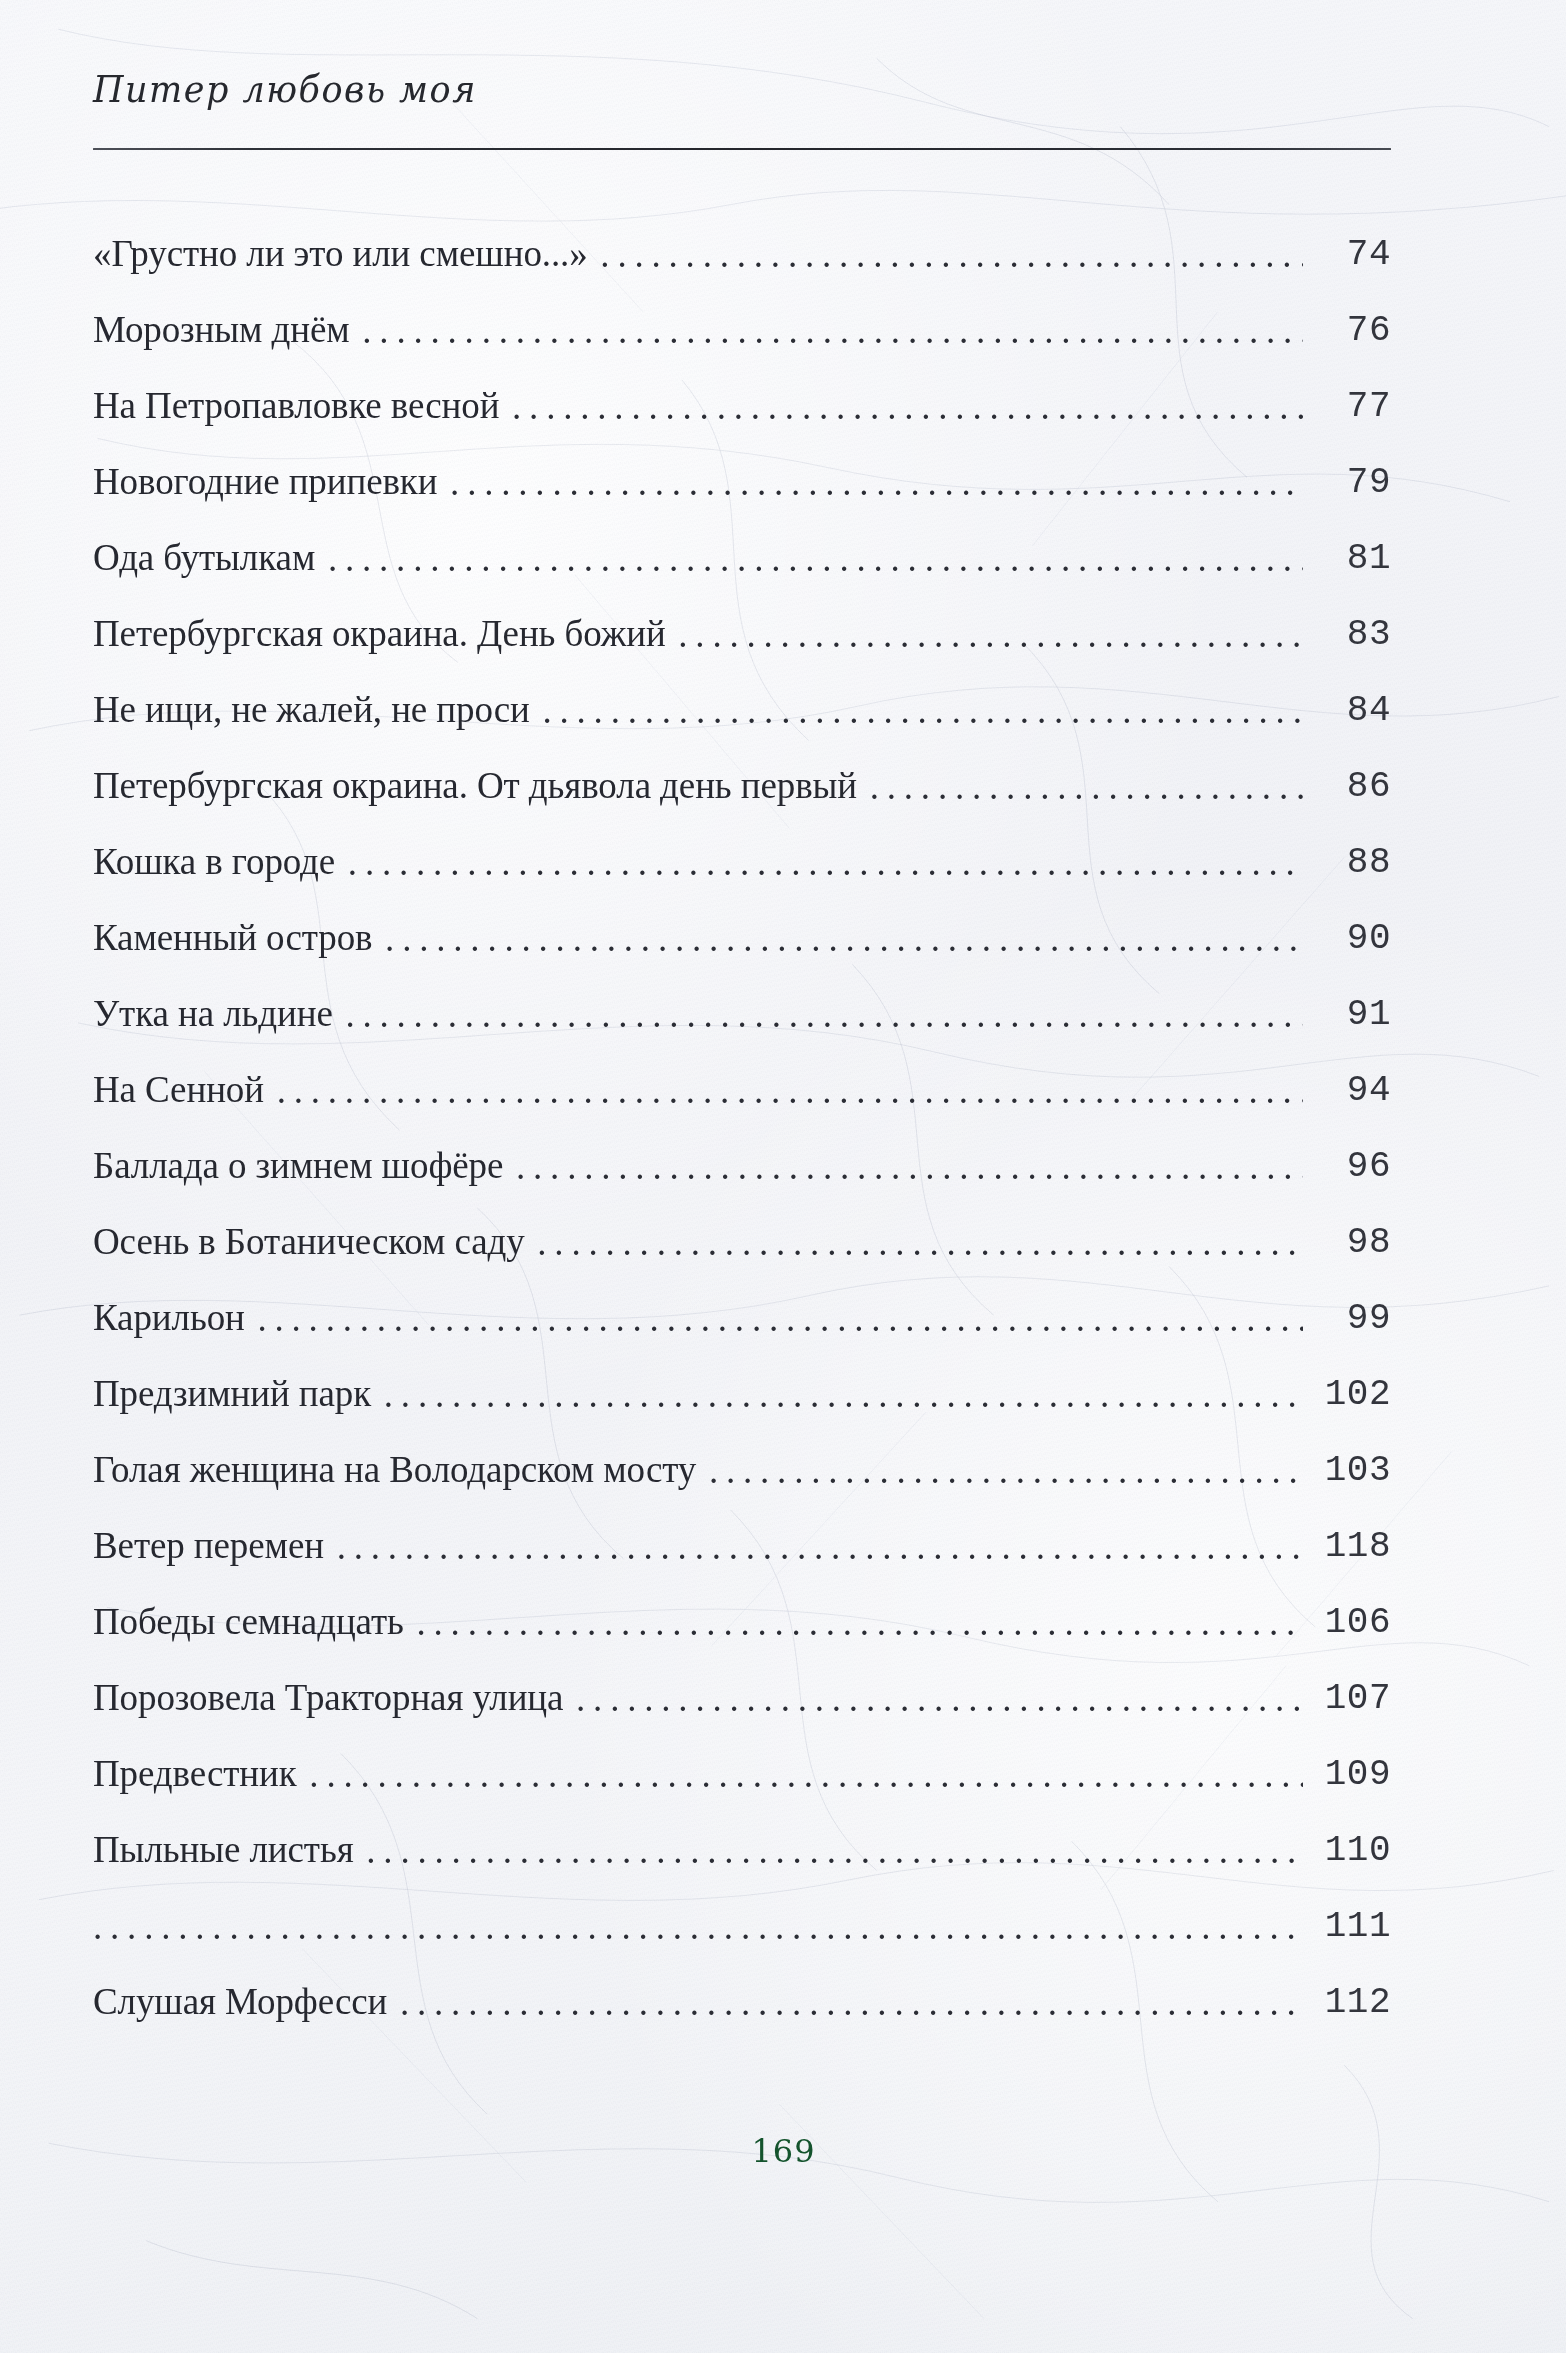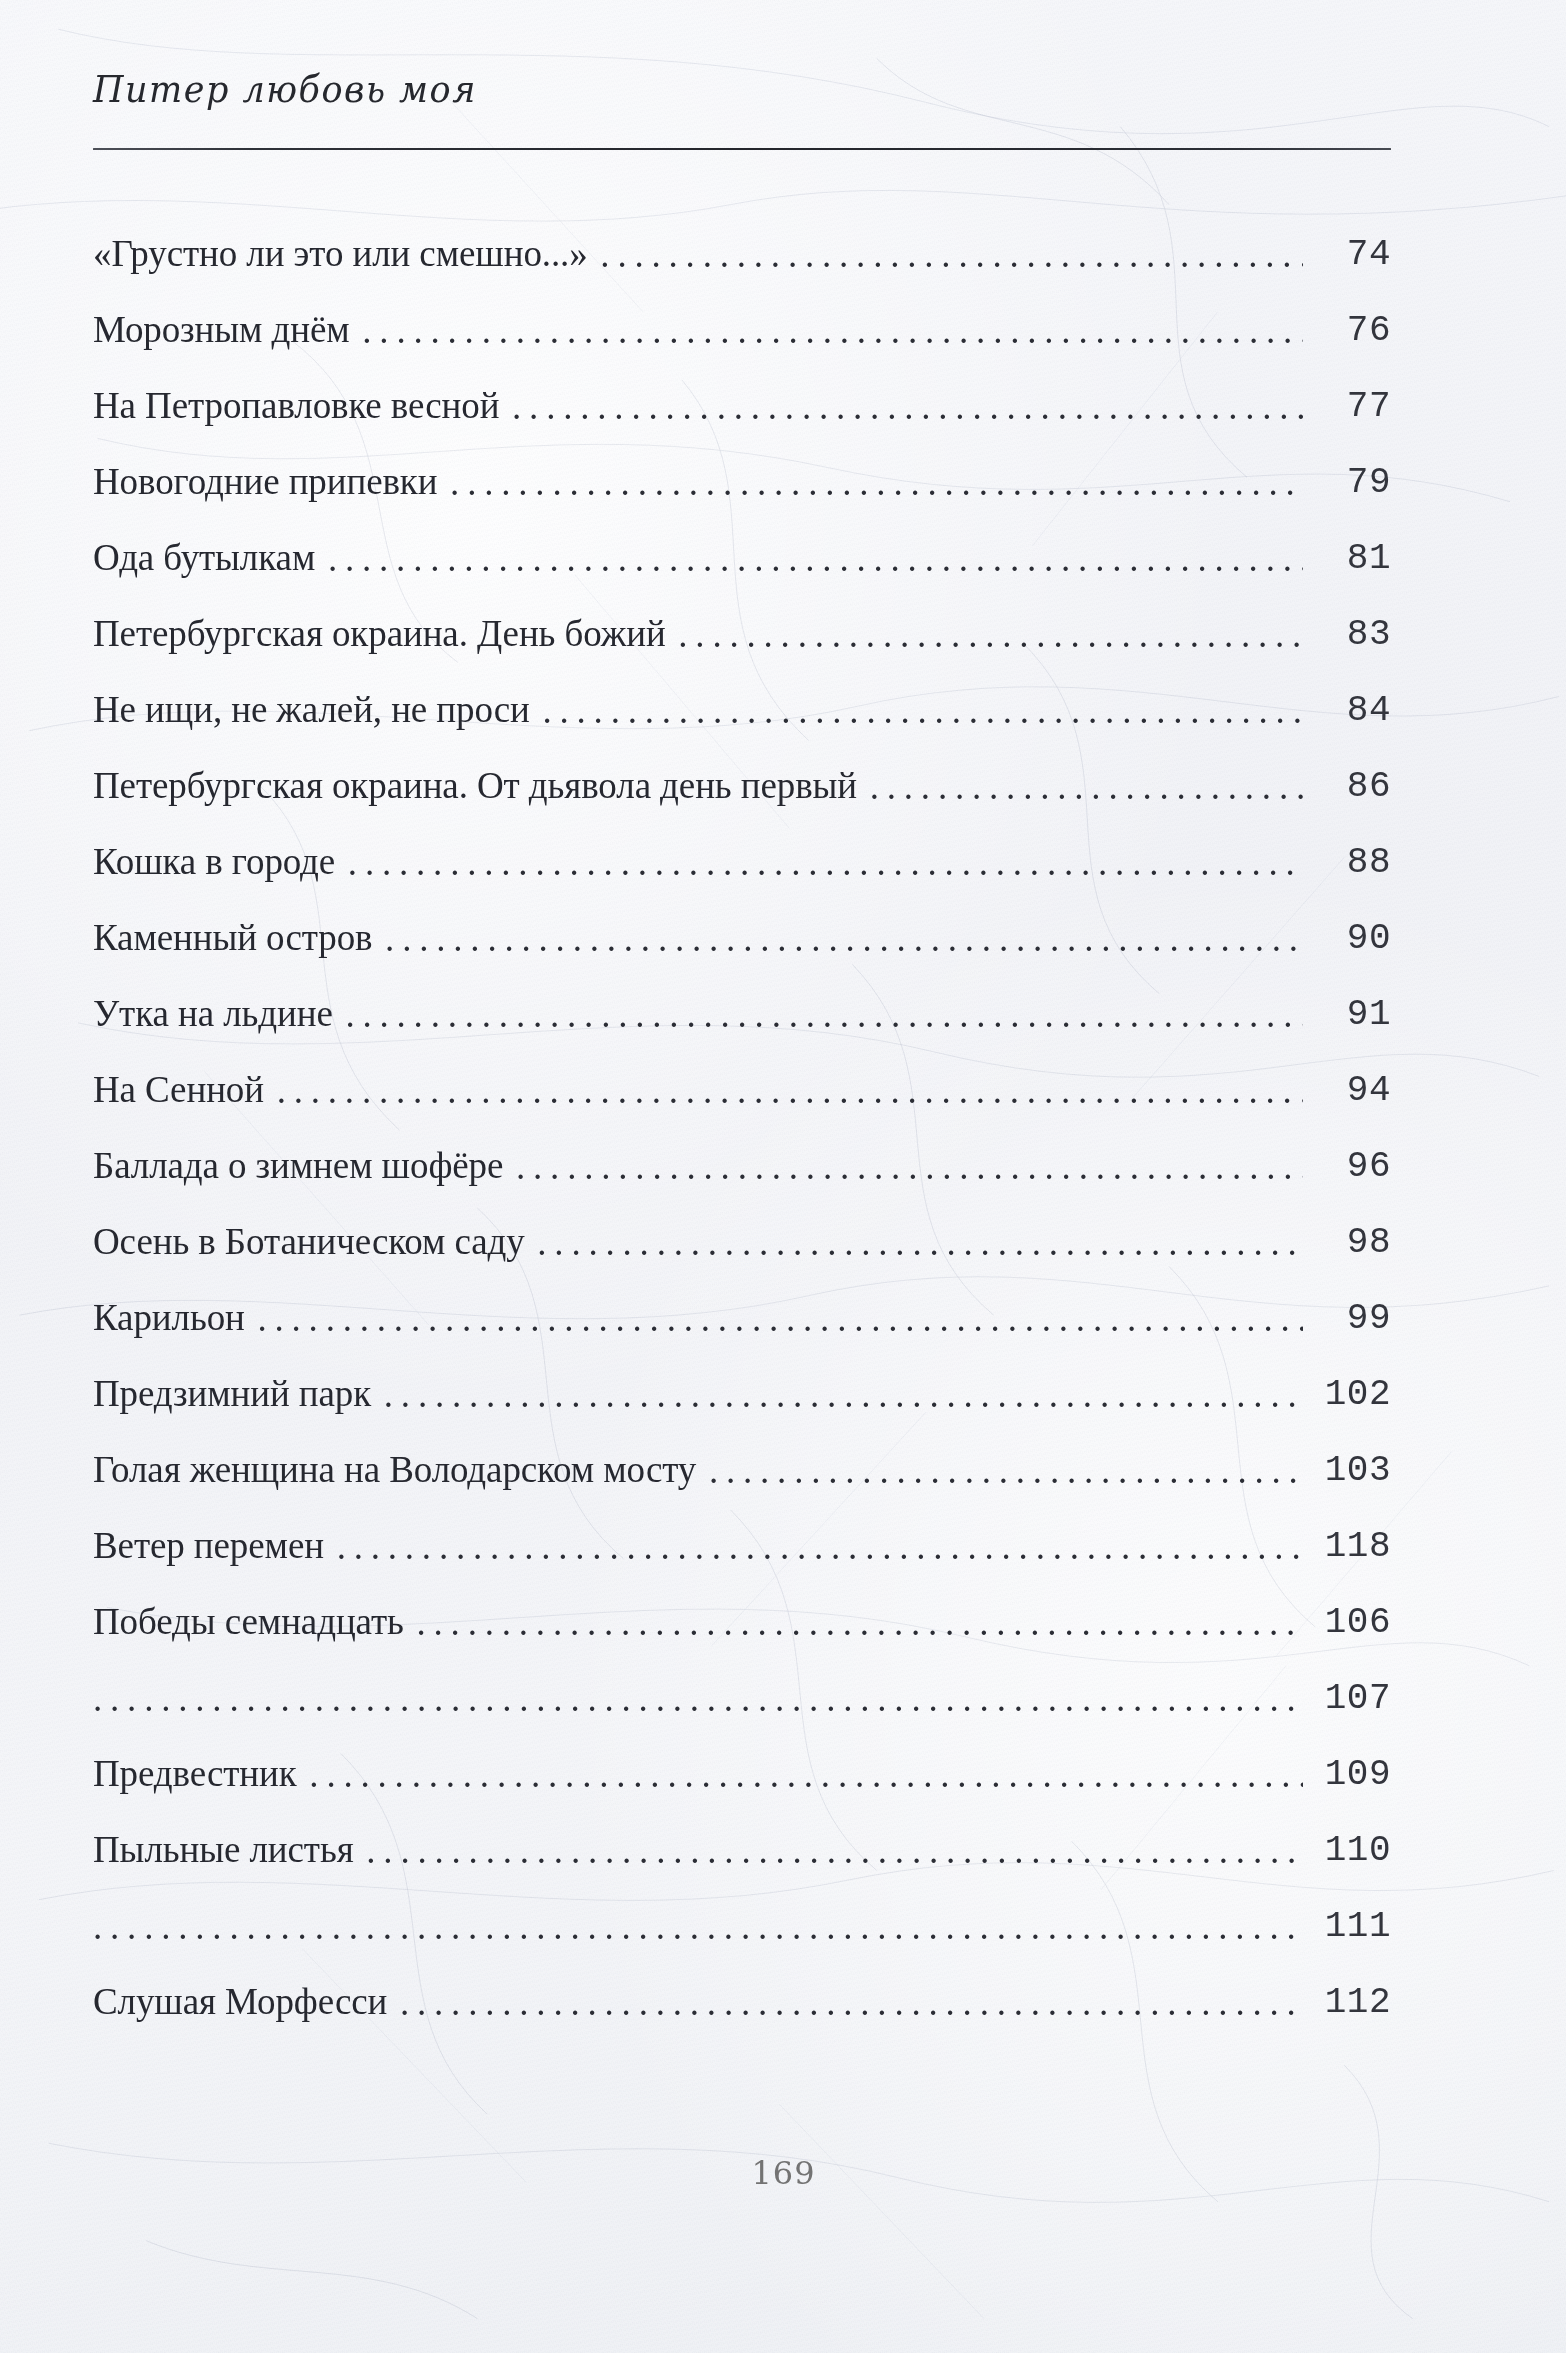--- a/index.html
+++ b/index.html
@@ -127,23 +127,22 @@
 
   
   .folio {
     position: absolute;
     left: 0;
     top: 2132px;
     width: 1567px;
     text-align: center;
     font-family: "DejaVu Serif", "Liberation Serif", serif;
     font-size: 32px;
-    color: #737373;
+    color: #14532d;
     letter-spacing: 1px;
-    margin-top: 22px;
   }
 </style>
 </head>
 <body>
 
 <div id="paper"></div>
 
 <svg id="fibers" viewBox="0 0 3217 4833" preserveAspectRatio="none">
   <g stroke="#aeb5c6" fill="none" stroke-width="2" opacity="0.45">
     <path d="M120 60 C 600 180, 1200 30, 1900 210 S 2900 120, 3180 260"></path>
@@ -286,20 +285,21 @@
         <span class="toc-title">Ветер перемен</span>
         <span class="toc-dots">................................................................................</span>
         <span class="toc-page">118</span>
       </div>
       <div class="toc-row">
         <span class="toc-title">Победы семнадцать</span>
         <span class="toc-dots">................................................................................</span>
         <span class="toc-page">106</span>
       </div>
       <div class="toc-row">
+        <span class="toc-title">Порозовела Тракторная улица</span>
         <span class="toc-dots">................................................................................</span>
         <span class="toc-page">107</span>
       </div>
       <div class="toc-row">
         <span class="toc-title">Предвестник</span>
         <span class="toc-dots">................................................................................</span>
         <span class="toc-page">109</span>
       </div>
       <div class="toc-row">
         <span class="toc-title">Пыльные листья</span>

